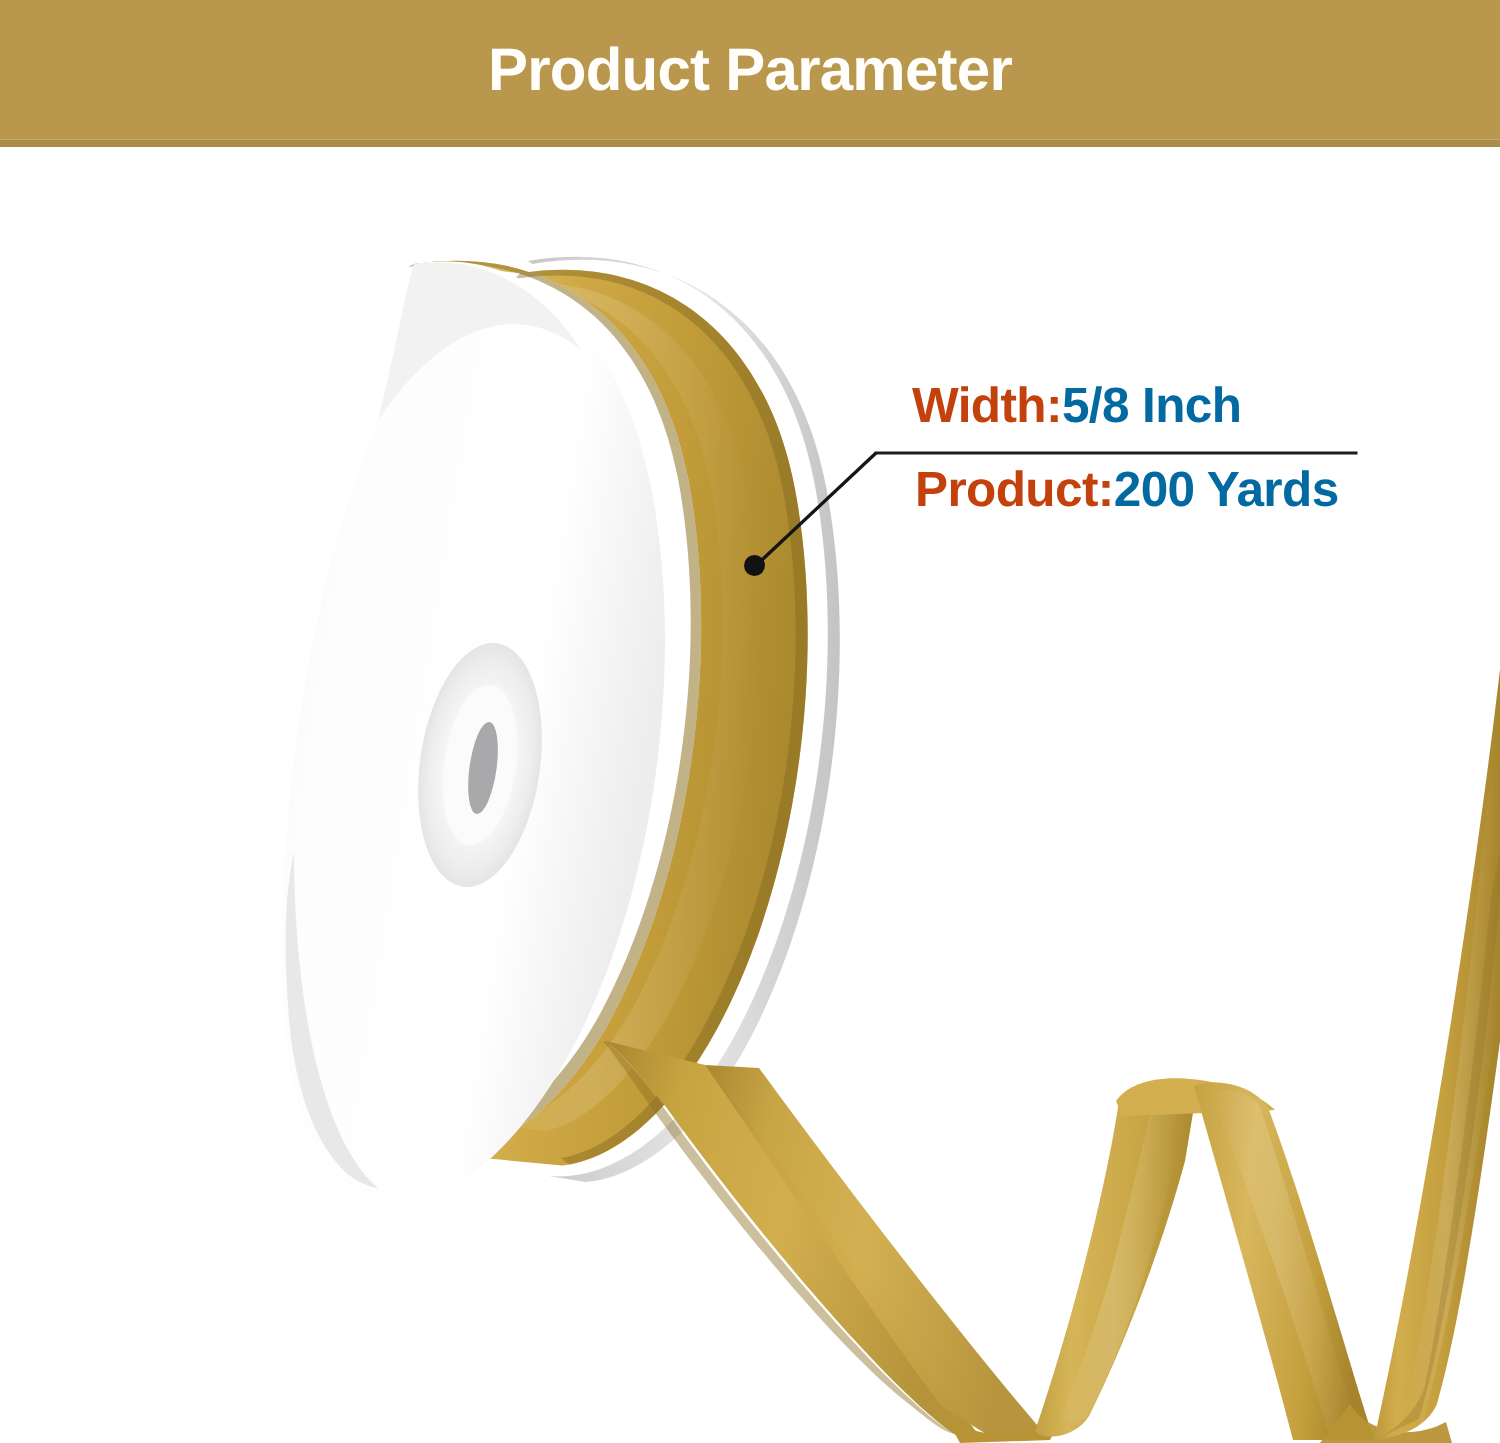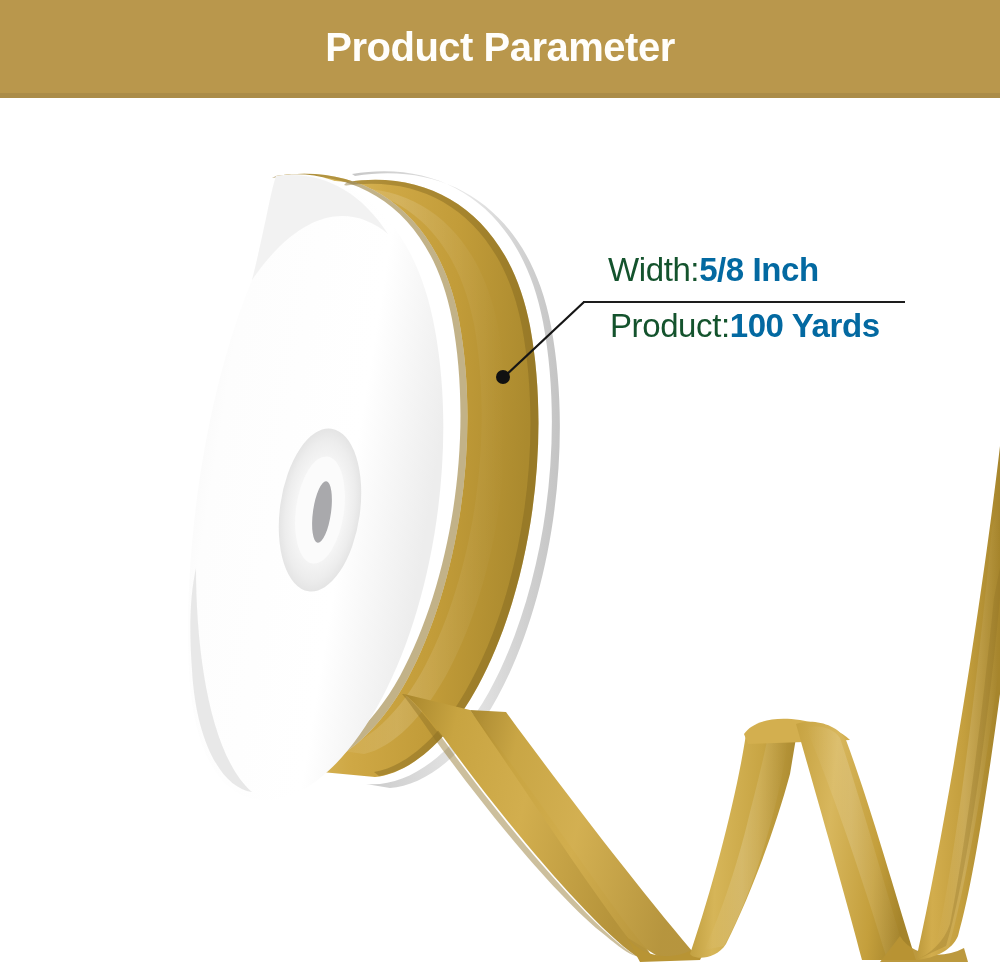--- a/index.html
+++ b/index.html
@@ -78,22 +78,22 @@
   }
   #callout-width {
     left: 608px;
     top: 253px;
   }
   #callout-length {
     left: 610px;
     top: 309px;
   }
   .callout-key {
-    color: #14532d;
-    font-weight: normal;
+    color: #c2410c;
+    font-weight: bold;
   }
   .callout-val {
     color: #0369a1;
     font-weight: bold;
   }
   #callout-divider {
     position: absolute;
     left: 583px;
     top: 301px;
     width: 322px;
@@ -292,16 +292,16 @@
     <circle cx="23" cy="92" r="7" fill="#111111"></circle>
   </svg>
 
   <div id="callout-divider"></div>
 
   <div class="callout-row" id="callout-width">
     <span class="callout-key">Width:</span><span class="callout-val">5/8 Inch</span>
   </div>
 
   <div class="callout-row" id="callout-length">
-    <span class="callout-key">Product:</span><span class="callout-val">100 Yards</span>
+    <span class="callout-key">Product:</span><span class="callout-val">200 Yards</span>
   </div>
 
 </div>
 
 </body></html>

